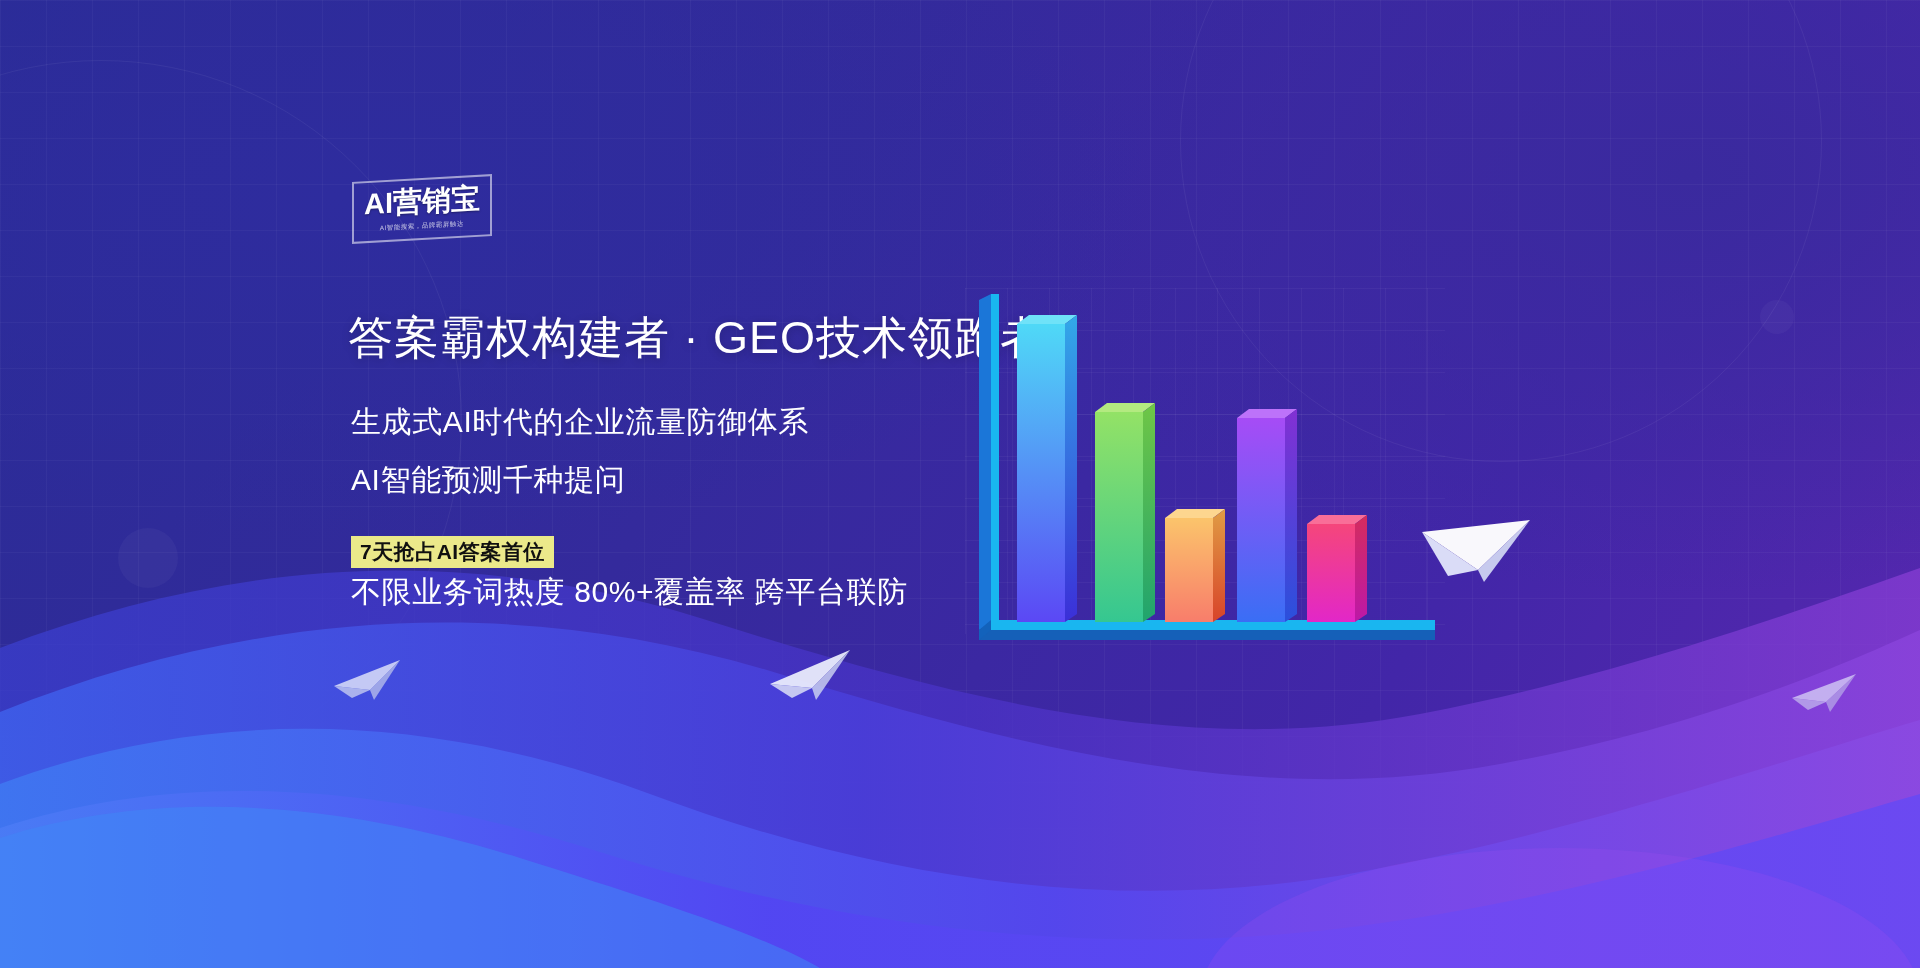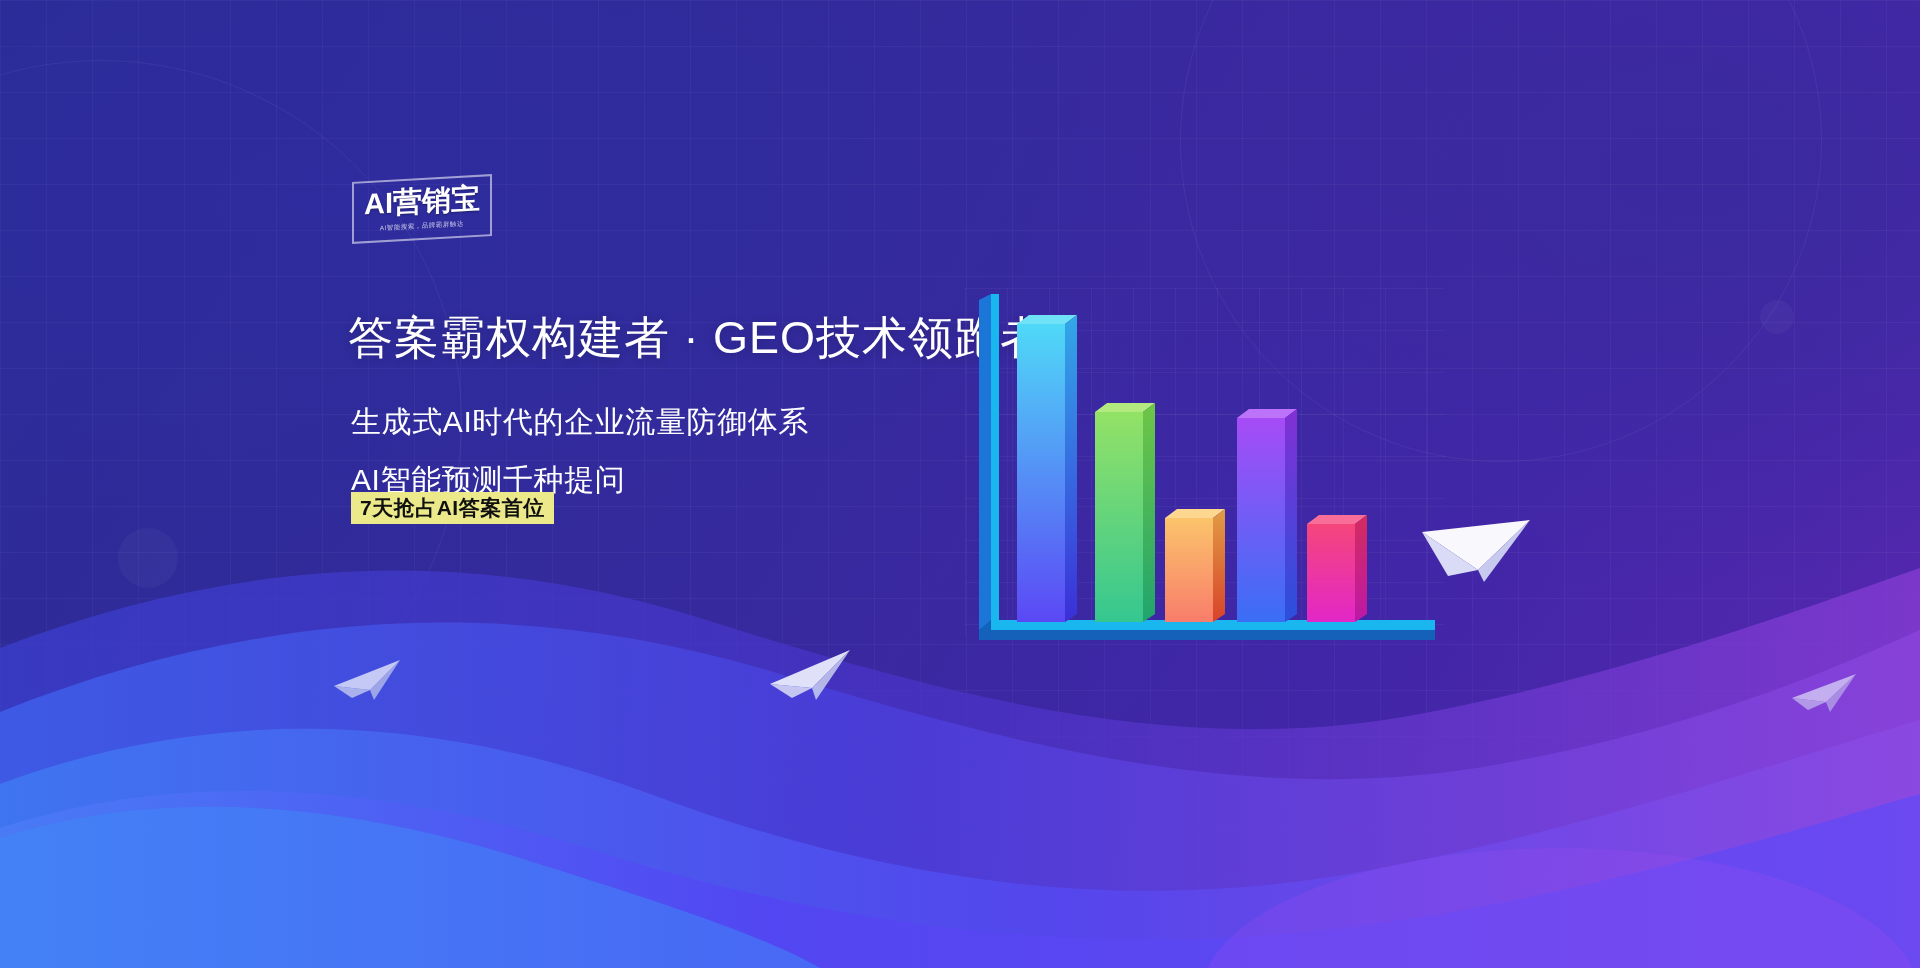--- a/index.html
+++ b/index.html
@@ -117,21 +117,21 @@
     letter-spacing: 0.6px;
     white-space: nowrap;
   }
   .sub-1 { top: 402px; }
   .sub-2 { top: 460px; }
   .sub-4 { top: 572px; }
 
   .highlight-line {
     position: absolute;
     left: 351px;
-    top: 492px;
+    top: 536px;
     white-space: nowrap;
     border-radius: 6px;
   }
   .highlight-line .hl-text {
     display: inline-block;
     background: #ebe98a;
     color: #101010;
     font-size: 21px;
     font-weight: bold;
     padding: 5px 9px 6px 9px;
@@ -214,20 +214,21 @@
 
   <div class="headline">答案霸权构建者 · GEO技术领跑者</div>
 
   <div class="sub-line sub-1">生成式AI时代的企业流量防御体系</div>
   <div class="sub-line sub-2">AI智能预测千种提问</div>
 
   <div class="highlight-line">
     <span class="hl-text">7天抢占AI答案首位</span>
   </div>
 
+  <div class="sub-line sub-4">不限业务词热度 80%+覆盖率 跨平台联防</div>
 
   <div class="chart">
     <svg width="480" height="380" viewBox="0 0 480 380" xmlns="http://www.w3.org/2000/svg">
       <defs>
 
         <pattern id="chartGrid" width="42" height="42" patternUnits="userSpaceOnUse">
           <path d="M42 0 L0 0 0 42" fill="none" stroke="rgba(255,255,255,0.08)" stroke-width="1"></path>
         </pattern>
 
         <linearGradient id="b1f" x1="0" y1="0" x2="0" y2="1">

